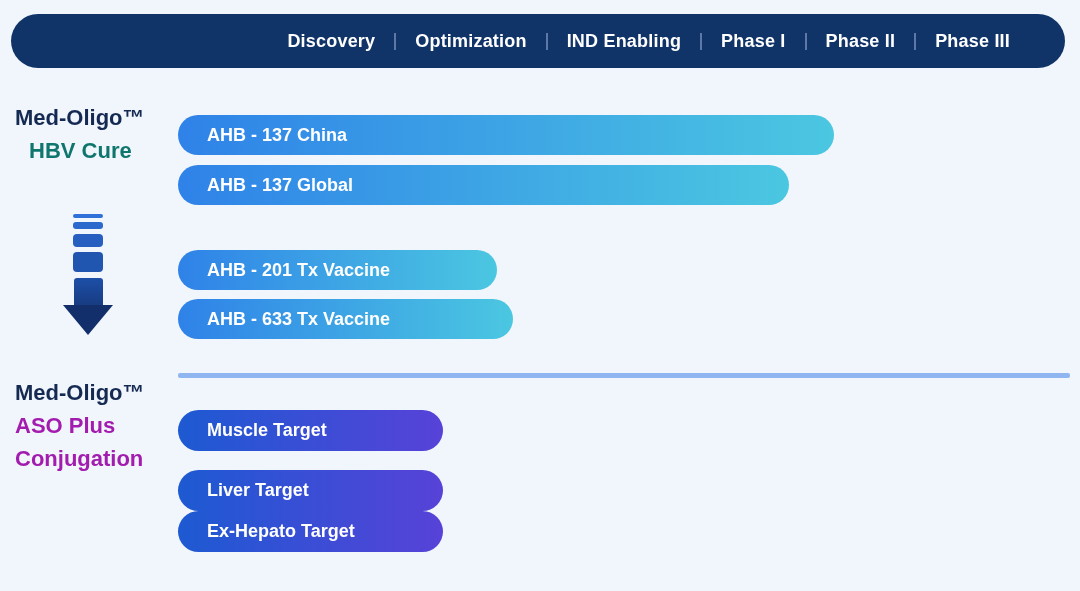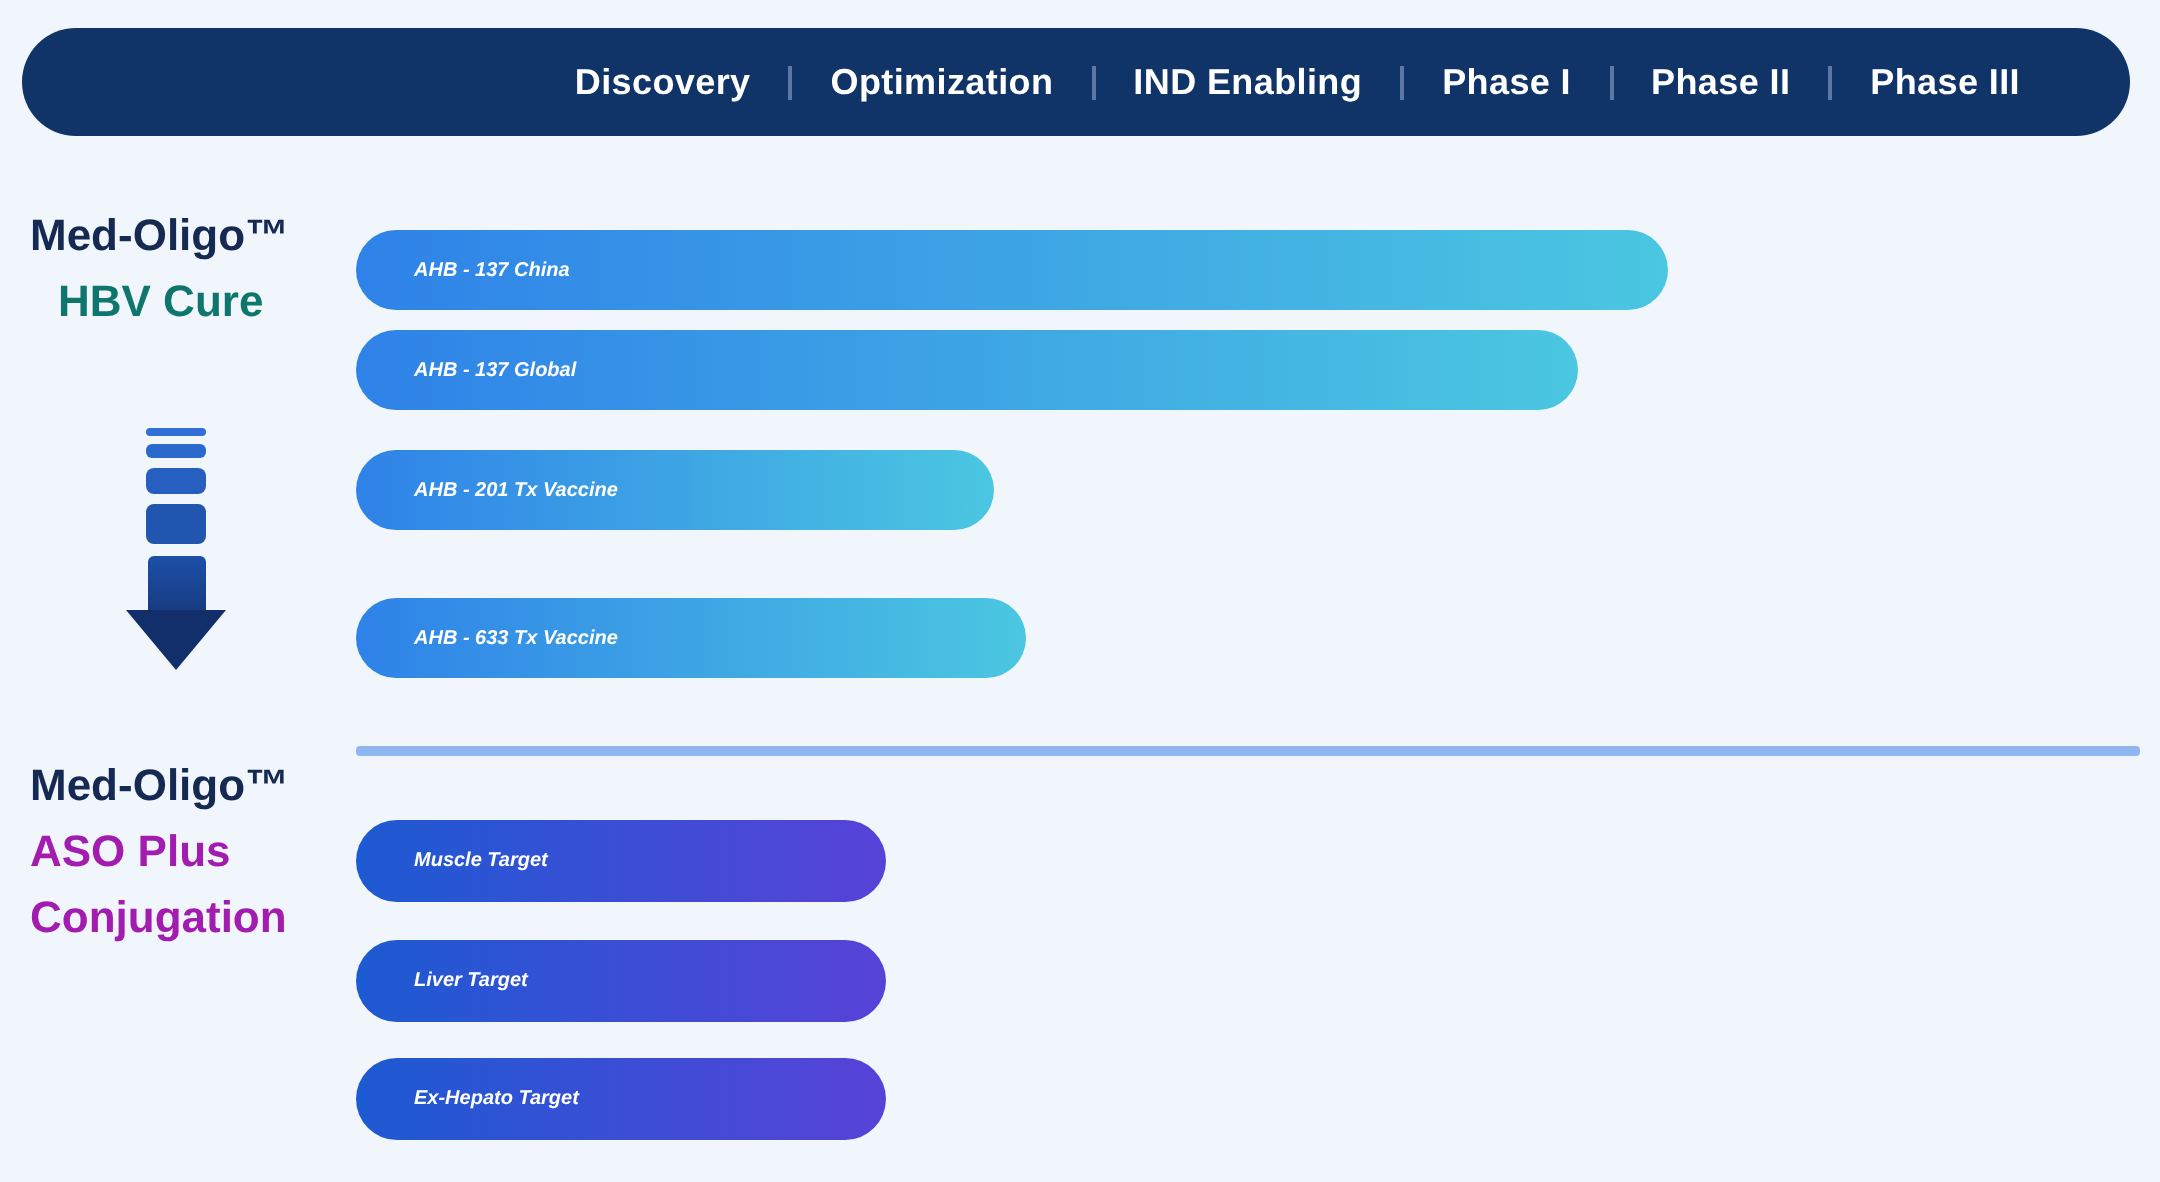--- a/index.html
+++ b/index.html
@@ -48,31 +48,31 @@
     width:0; height:0;
     border-left:25px solid transparent;
     border-right:25px solid transparent;
     border-top:30px solid #132f6b;
   }
 
   
   .bar {
     position:absolute; left:178px; height:40px; border-radius:20px;
     display:flex; align-items:center; padding-left:29px;
-    color:#ffffff; font-weight:bold; font-size:10px; white-space:nowrap;font-style:italic;
+    color:#ffffff; font-weight:bold; font-size:18px; white-space:nowrap;
   }
   .bar-cyan   { background:linear-gradient(90deg,#2f82e8,#4bc7e1); }
   .bar-purple { background:linear-gradient(90deg,#1d5ad2,#5742d8); height:41px; border-radius:21px; }
   .bar-r1 { top:115px; }
   .bar-r2 { top:165px; }
-  .bar-r3 { top:225px; }
+  .bar-r3 { top:250px; }
   .bar-r4 { top:299px; }
   .bar-r5 { top:410px; }
   .bar-r6 { top:470px; }
-  .bar-r7 { top:529px; }
+  .bar-r7 { top:511px; }
 
   
   .section-divider {
     position:absolute; left:178px; top:373px;
     width:892px; height:5px; background:#8fb6f0; border-radius:2px;
   }
 </style>
 </head>
 <body>
 

